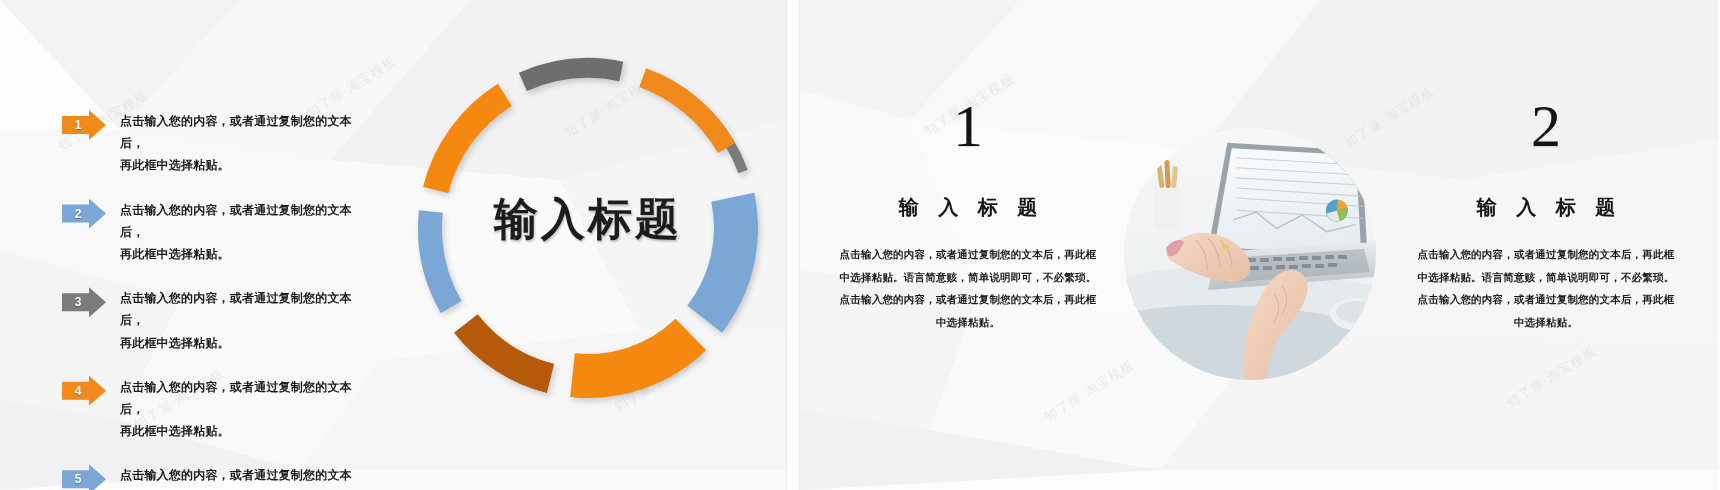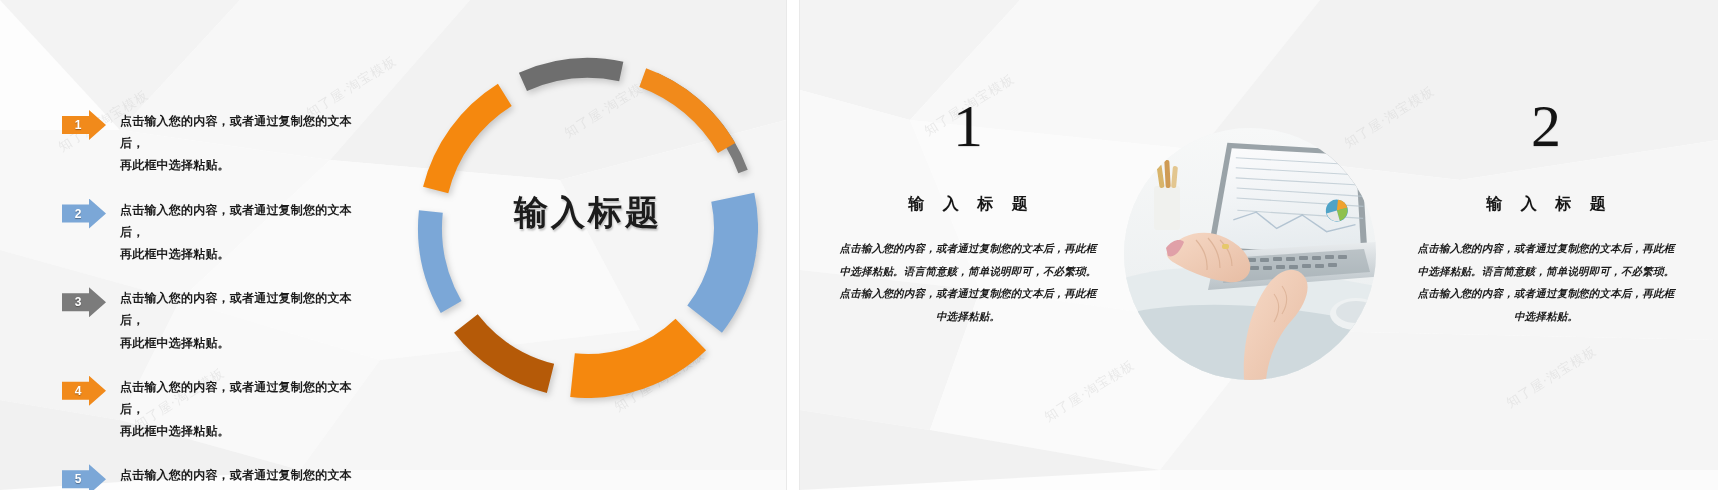--- a/index.html
+++ b/index.html
@@ -57,44 +57,44 @@
   .bullet-text span { display:block; }
 
   
   #donut-wrap {
     position:absolute; left:408px; top:48px; width:360px; height:360px;
   }
   #donut-wrap svg { width:360px; height:360px; display:block;
                     filter:drop-shadow(2px 3px 3px rgba(0,0,0,.18)); }
   #donut-title {
     position:absolute; left:408px; top:190px; width:360px;
-    text-align:center; font-size:34px; font-weight:bold; color:#1c1c1c;
+    text-align:center; font-size:44px; font-weight:bold; color:#1c1c1c;
     letter-spacing:3px; text-shadow:1px 2px 2px rgba(0,0,0,.22);
   }
 
   
   .col {
     position:absolute; top:96px; width:292px;
     display:flex; flex-direction:column; align-items:center;
   }
   #col-1 { left:22px; }
   #col-2 { left:600px; }
 
   .col-number {
     font-size:60px; font-weight:400; color:#141414; line-height:1;
     font-family:"Liberation Serif","DejaVu Serif",serif;
     margin-bottom:38px; text-shadow:0 1px 1px rgba(0,0,0,.12);
   }
   .col-heading {
-    font-size:16px; font-weight:bold; color:#161616;
+    font-size:20px; font-weight:bold; color:#161616;
     letter-spacing:7px; margin-bottom:22px; text-indent:7px;
   }
   .col-body {
     font-size:10.5px; font-weight:bold; color:#1b1b1b;
-    line-height:2.15; text-align:center; letter-spacing:.2px;font-style:italic;
+    line-height:2.15; text-align:center; letter-spacing:.2px;
   }
   .col-body span { display:block; }
 
   
   #photo-circle {
     position:absolute; left:324px; top:128px; width:252px; height:252px;
     border-radius:50%; overflow:hidden; background:#f2f4f5;
   }
   #photo-circle svg { width:252px; height:252px; display:block; }
 </style>

